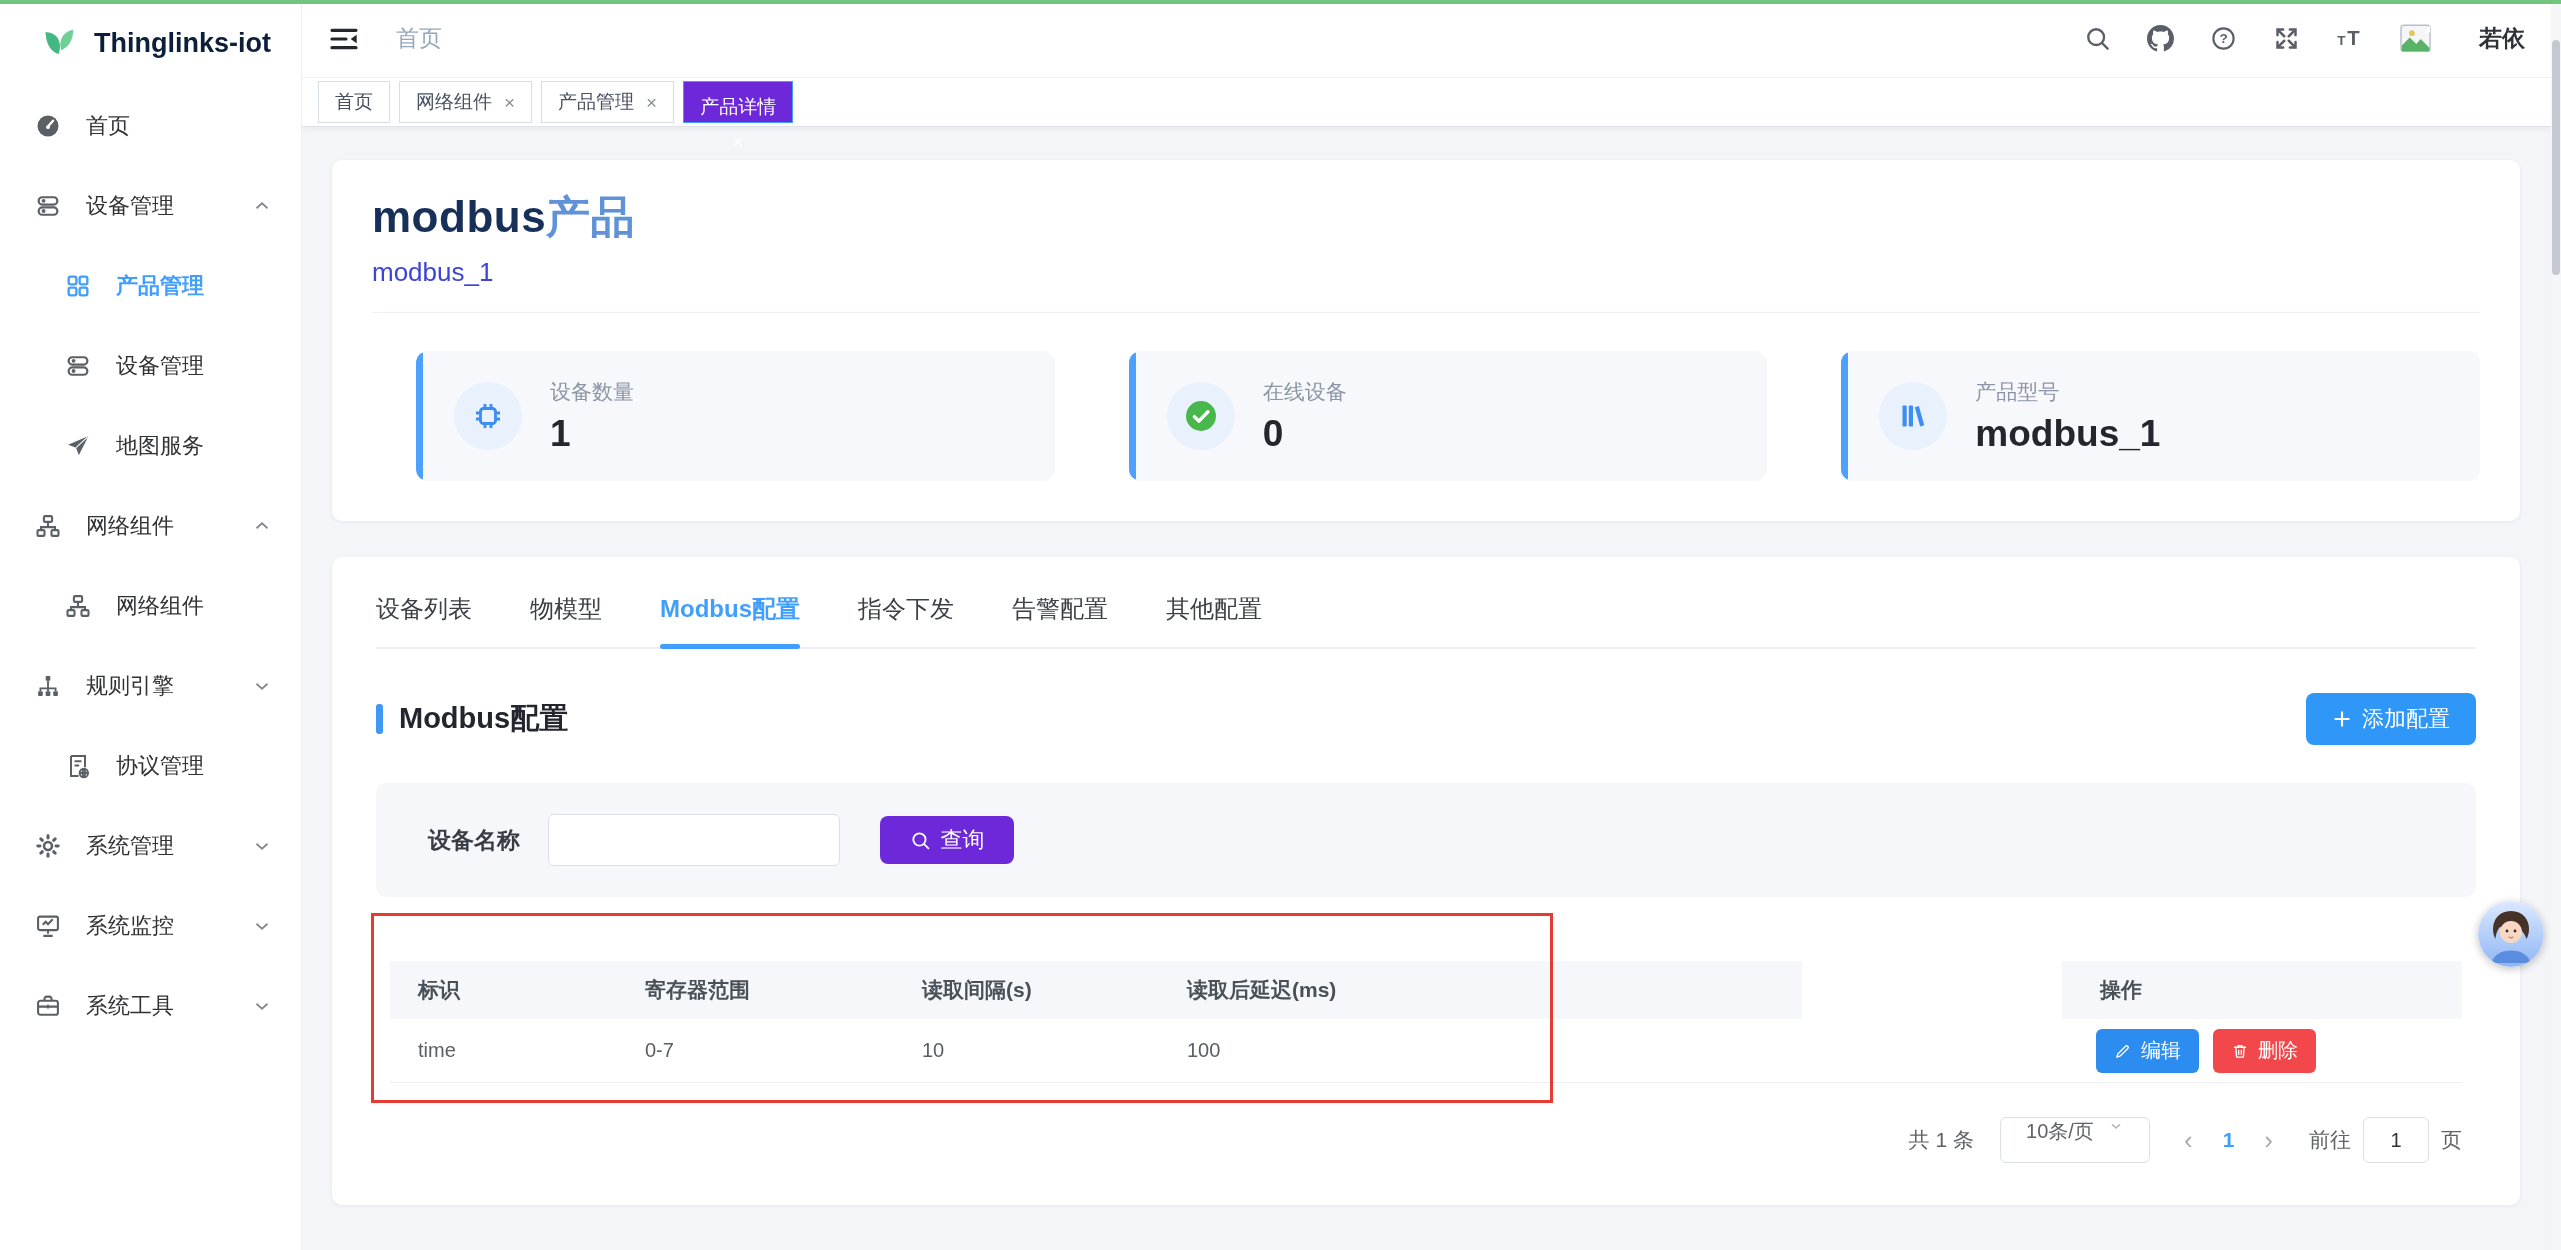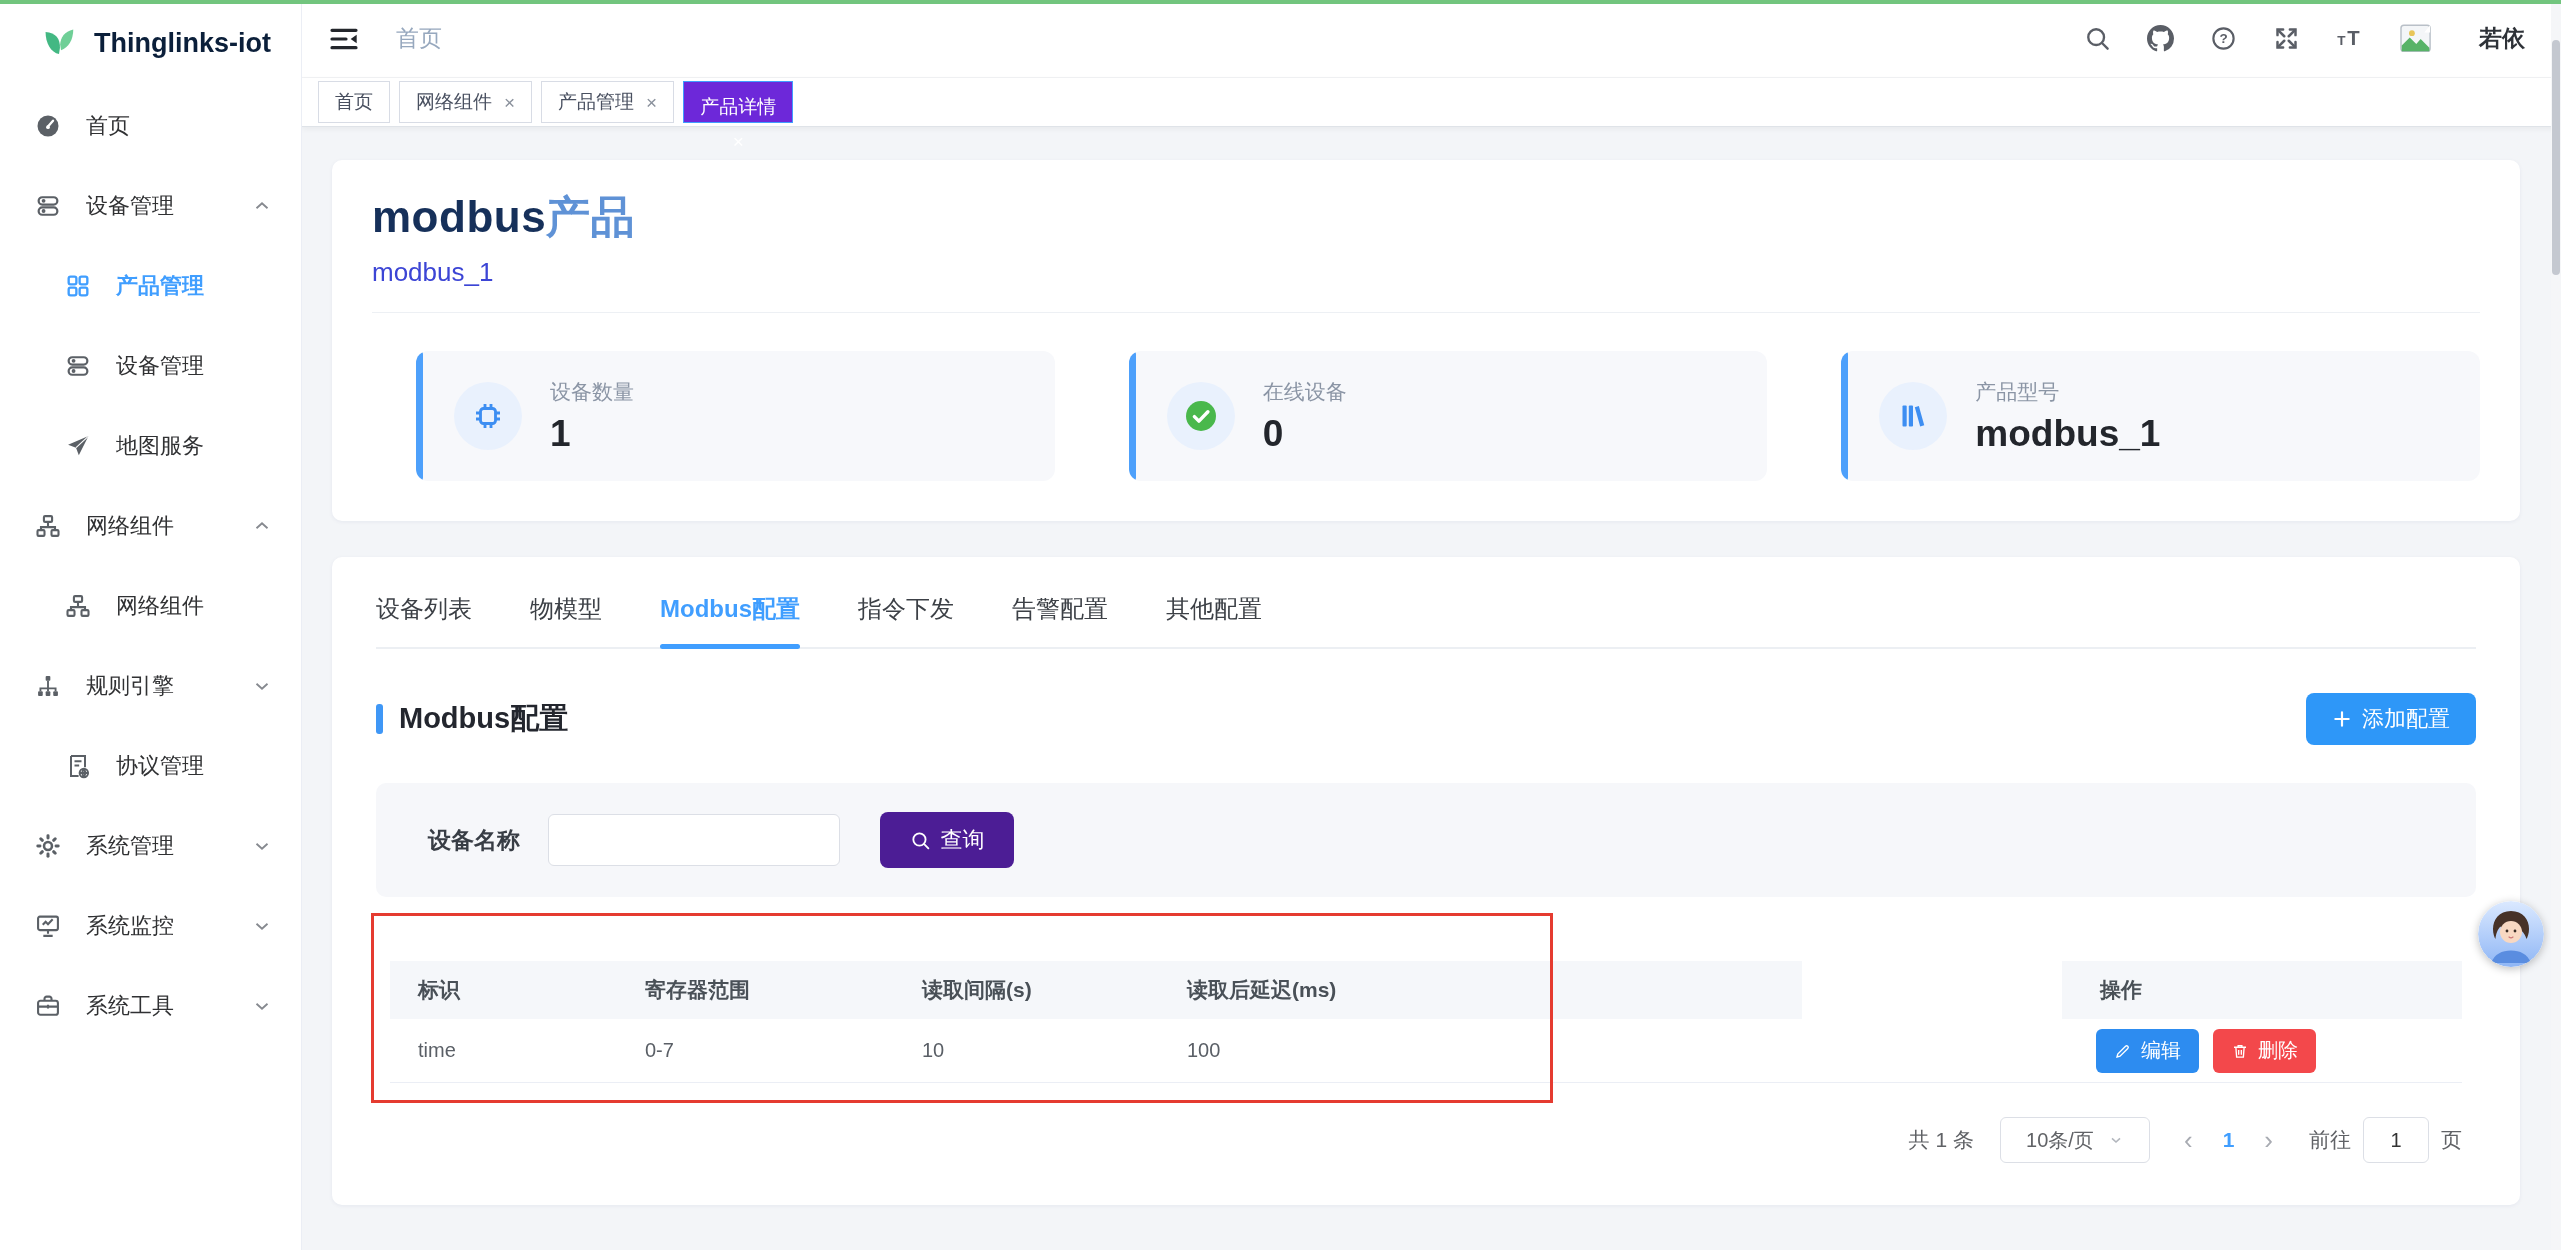--- a/index.html
+++ b/index.html
@@ -73,42 +73,42 @@
   .sbar { width:7px; height:30px; background:#3f97f6; border-radius:3px; margin-right:16px; }
   .stitle { font-size:29px; font-weight:800; color:#23262e; }
   .addbtn { margin-left:auto; height:52px; background:#2e97f8; color:#fff; border:none; border-radius:8px; font-size:22px;
             padding:0 26px; display:flex; align-items:center; gap:10px; cursor:pointer; }
   .addbtn svg { width:20px; height:20px; }
 
   .spanel { margin-top:38px; background:#f6f7fa; border-radius:10px; height:114px; display:flex; align-items:center; padding-left:52px; }
   .slbl { font-size:23px; font-weight:700; color:#383d45; }
   .sinput { width:292px; height:52px; border:1px solid #dcdfe6; border-radius:6px; background:#fff; margin-left:28px;
             font-size:20px; padding:0 14px; color:#333; outline:none; }
-  .qbtn { margin-left:40px; height:56px; width:134px; background:#4c1d95; border:none; border-radius:8px; color:#fff;
+  .qbtn { margin-left:40px; height:48px; width:134px; background:#6d28d9; border:none; border-radius:8px; color:#fff;
           font-size:22px; display:flex; align-items:center; justify-content:center; gap:10px; cursor:pointer;text-align:right; }
   .qbtn svg { width:21px; height:21px; }
 
   .tbl { margin:64px 14px 0; }
   .thead { height:58px; background:#f5f7fa; display:flex; align-items:center; position:relative; }
   .th { font-size:21px; font-weight:700; color:#495057; padding-left:28px; }
   .c1 { width:227px; } .c2 { width:277px; } .c3 { width:265px; } .c4 { width:280px; } .cf { flex:1; } .c5 { width:390px; }
   .notch { position:absolute; left:1412px; width:260px; top:0; bottom:0; background:#fff; }
   .trow { height:64px; display:flex; align-items:center; border-bottom:1px solid #ebeef5; background:#fff; font-size:20px; color:#5a5f66; }
   .td { padding-left:28px; }
   .actions { display:flex; gap:14px; padding-left:24px; }
   .ebtn, .dbtn { height:44px; padding:0 18px; color:#fff; border:none; border-radius:6px; font-size:20px;
                  display:flex; align-items:center; gap:9px; cursor:pointer; }
   .ebtn { background:#2d8cf0; }
   .dbtn { background:#f3484b; }
   .ebtn svg, .dbtn svg { width:18px; height:18px; }
 
   .pgn { display:flex; align-items:center; justify-content:flex-end; margin-top:34px; color:#606266; font-size:21px; padding-right:14px; }
   .ptotal { margin-right:26px; }
   .psel { width:150px; height:46px; border:1px solid #dcdfe6; border-radius:6px; background:#fff; display:flex;
-          align-items:center; justify-content:center; gap:14px; color:#606266; font-size:20px; cursor:pointer; }
+          align-items:flex-start; justify-content:center; gap:14px; color:#606266; font-size:20px; cursor:pointer; }
   .psel svg { width:16px; height:16px; color:#b2b6bd; }
   .parr { color:#a8abb2; font-size:26px; cursor:pointer; line-height:1; }
   .parr.prev { margin-left:34px; }
   .pcur { color:#409eff; font-weight:700; margin:0 30px; cursor:pointer; }
   .parr.next { margin-right:36px; }
   .pinput { width:66px; height:46px; border:1px solid #dcdfe6; border-radius:6px; text-align:center; font-size:20px;
             margin:0 12px; outline:none; color:#333; }
 
   .red-rect { position:absolute; left:371px; top:913px; width:1182px; height:190px; border:3px solid #e53b30; z-index:30; pointer-events:none; }
 

